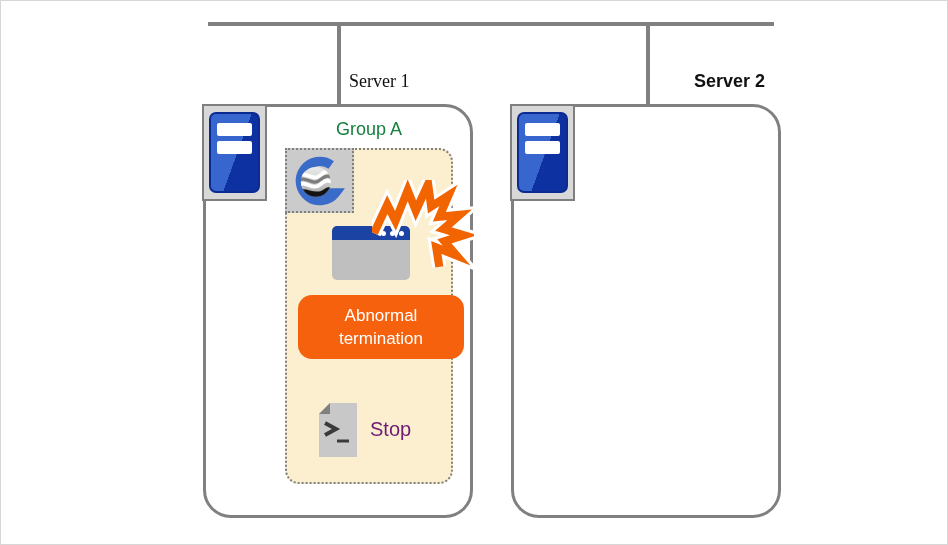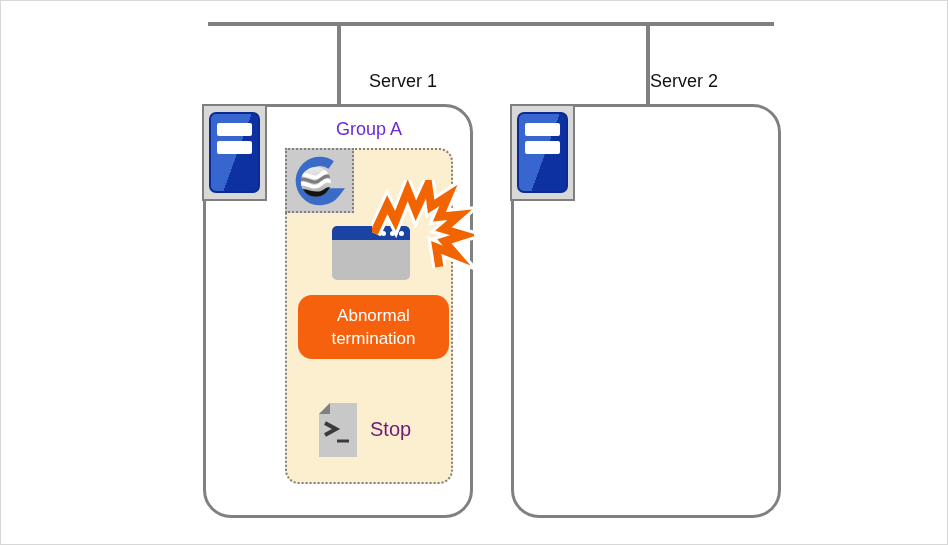--- a/index.html
+++ b/index.html
@@ -5,57 +5,57 @@
   html,body{margin:0;padding:0;background:#fff;font-family:"Liberation Sans", sans-serif;}
   .stage{position:relative;width:948px;height:545px;background:#ffffff;border:1px solid #d7d7d7;box-sizing:border-box;overflow:hidden;}
 
   
   .bus{position:absolute;left:207px;top:21px;width:566px;height:4px;background:#808080;}
   .drop{position:absolute;top:23px;width:4px;height:81px;background:#808080;}
   .drop-1{left:336px;}
   .drop-2{left:645px;}
 
   .server-label{position:absolute;top:70px;font-size:18px;color:#111;white-space:nowrap;}
-  .server-label-1{left:368px;}
-  .server-label-2{left:649px;}
+  .server-label-1{left:348px;font-family:Liberation Serif, serif;}
+  .server-label-2{left:693px;font-weight:bold;}
 
   
   .server-box{position:absolute;top:103px;width:270px;height:414px;background:#fff;border:3px solid #808080;border-radius:28px;box-sizing:border-box;z-index:1;}
   .server-box-1{left:202px;}
   .server-box-2{left:510px;}
 
   
   .srv-icon{position:absolute;top:103px;width:65px;height:97px;background:#d8d8d8;border:2px solid #7f7f7f;box-sizing:border-box;z-index:3;}
   .srv-icon-1{left:201px;}
   .srv-icon-2{left:509px;}
   .srv-tower{position:absolute;left:5px;top:6px;width:51px;height:81px;border-radius:7px;border:2px solid #0c2b92;box-sizing:border-box;background:linear-gradient(110deg,#3767ce 54%,#0e31a2 54%);}
   .srv-bar{position:absolute;left:6px;width:35px;height:13px;background:#fff;border-radius:2px;}
   .srv-bar1{top:9px;}
   .srv-bar2{top:27px;}
 
   
-  .group-label{position:absolute;left:284px;top:118px;width:168px;text-align:center;font-size:18px;color:#6d28d9;z-index:2;}
+  .group-label{position:absolute;left:284px;top:118px;width:168px;text-align:center;font-size:18px;color:#15803d;z-index:2;}
 
   
   .panel{position:absolute;left:284px;top:147px;width:168px;height:336px;background:#fbefd0;border:2px dotted #7f7f7f;border-radius:14px;box-sizing:border-box;z-index:2;}
 
   
   .glogo-box{position:absolute;left:284px;top:147px;width:69px;height:65px;background:#cbcbcb;border:2px dotted #7f7f7f;box-sizing:border-box;z-index:4;display:flex;align-items:center;justify-content:center;}
 
   
   .win{position:absolute;left:331px;top:225px;width:78px;height:54px;border-radius:5px;overflow:hidden;z-index:4;}
   .win-bar{height:14px;background:#1a43a4;display:flex;align-items:center;justify-content:flex-end;gap:4px;padding-right:6px;box-sizing:border-box;}
   .win-dot{width:5px;height:5px;border-radius:50%;background:#fff;}
   .win-body{height:40px;background:#bfbfbf;}
 
   
   .burst{position:absolute;left:371px;top:179px;width:102px;height:90px;z-index:5;}
 
   
-  .badge{position:absolute;left:297px;top:294px;width:151px;height:64px;background:#f5610d;border-radius:14px;color:#fff;
+  .badge{position:absolute;left:297px;top:294px;width:166px;height:64px;background:#f5610d;border-radius:14px;color:#fff;
          display:flex;flex-direction:column;align-items:center;justify-content:center;line-height:23px;font-size:17px;z-index:4;}
 
   
   .script-icon{position:absolute;left:316px;top:400px;width:42px;height:58px;z-index:4;}
   .stop-label{position:absolute;left:369px;top:417px;font-size:20px;color:#701a75;z-index:4;}
 </style>
 </head>
 <body>
 
 <div class="stage">

